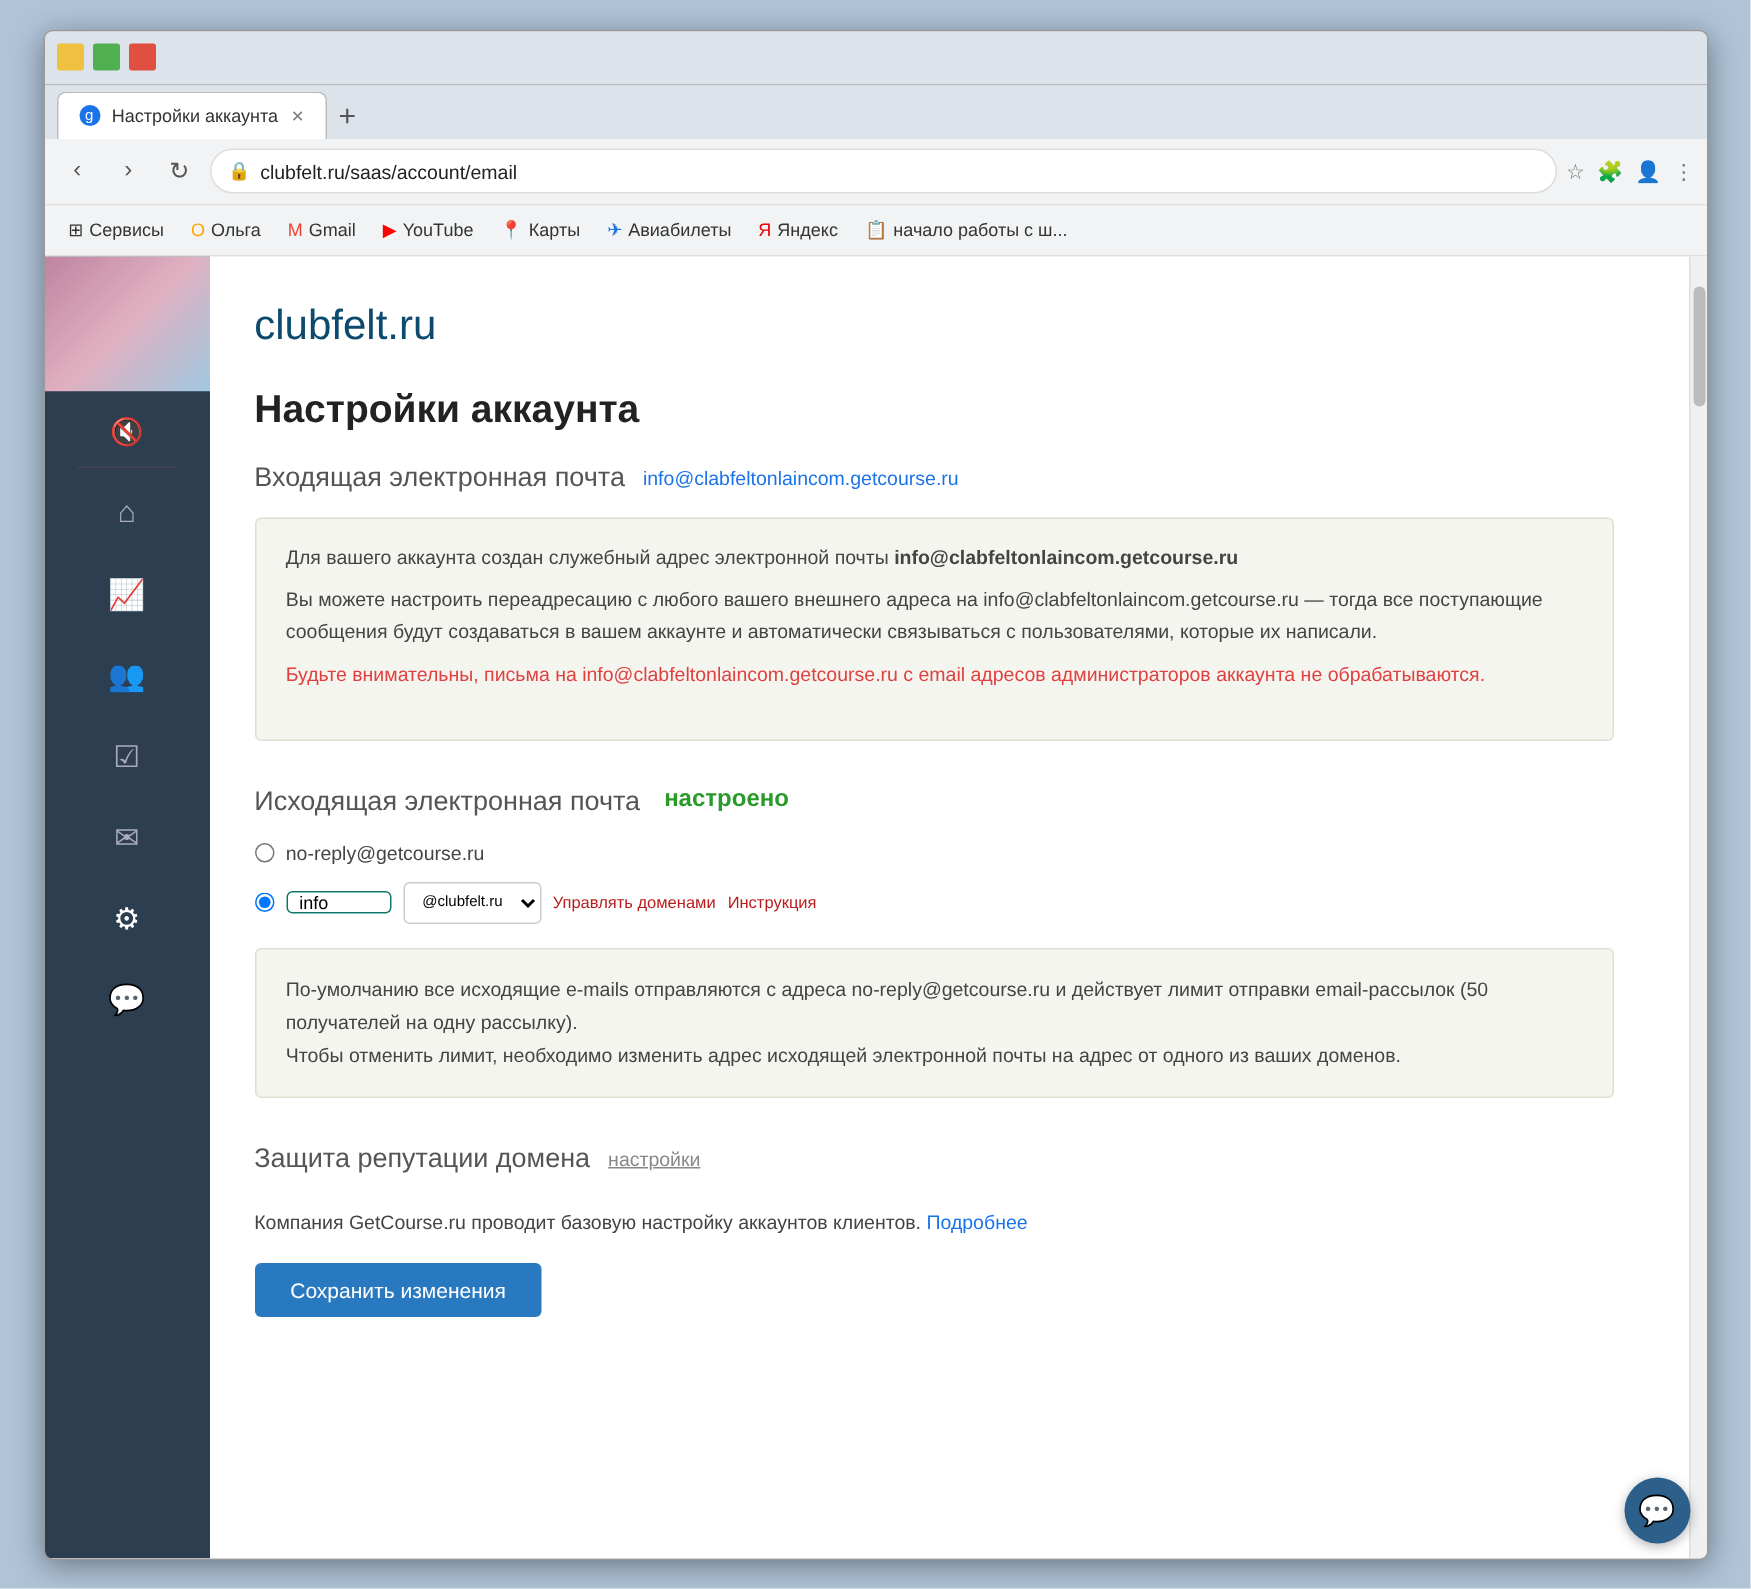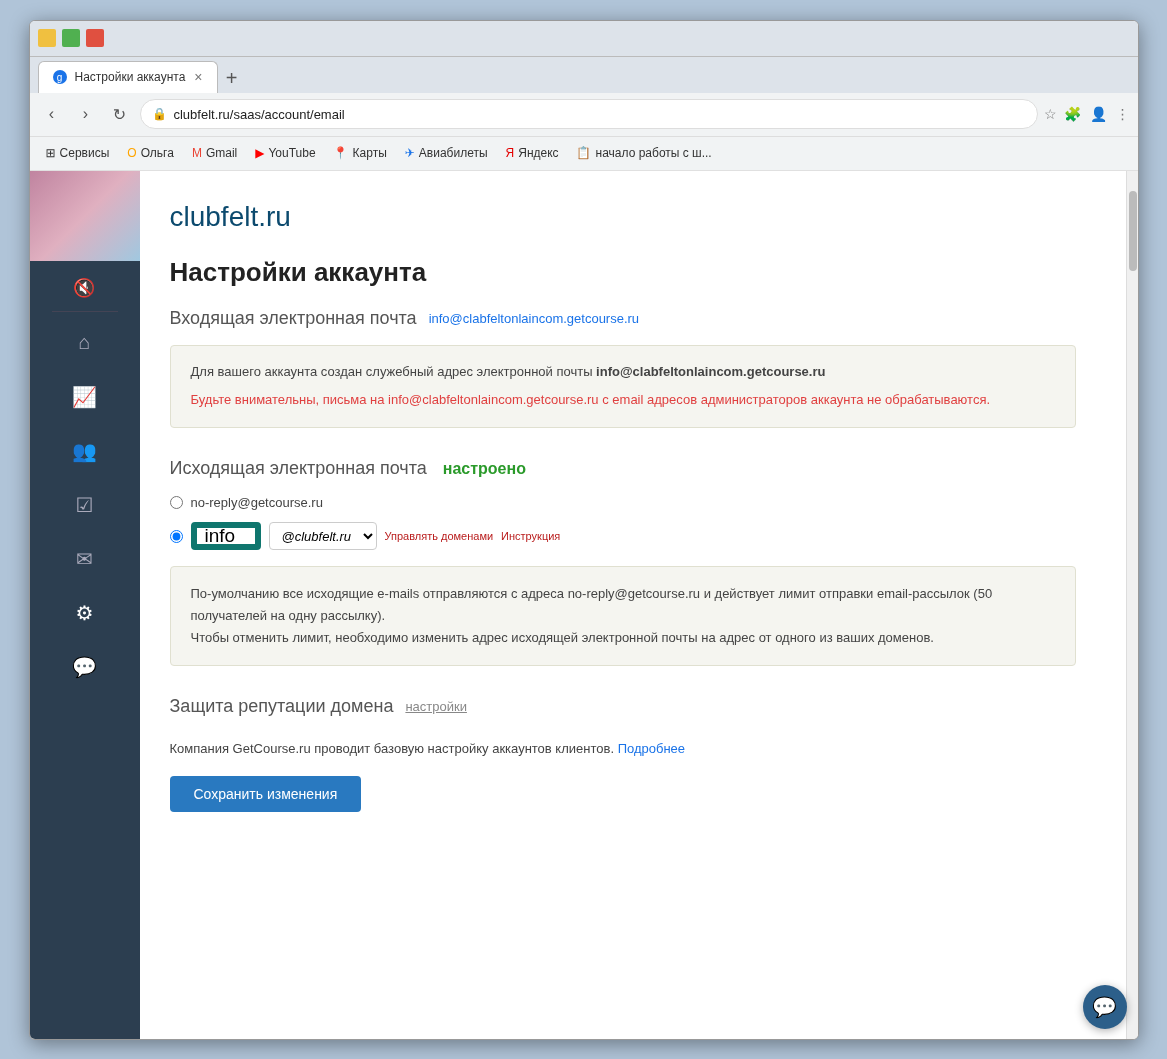--- a/index.html
+++ b/index.html
@@ -265,30 +265,30 @@
       background: #f5f5f0;
       border: 1px solid #e0e0d0;
       border-radius: 4px;
       padding: 16px 20px;
       margin-bottom: 30px;
       font-size: 13px;
       line-height: 1.6;
       color: #444;
     }
     .info-box p { margin-bottom: 8px; }
-    .info-box p:last-child { margin-bottom: 0; }
+    .info-box p:last-child { margin-bottom: 16px; }
     .info-box .bold { font-weight: bold; }
     .info-box .warning { color: #e04040; }
 
     .outgoing-section { margin-bottom: 20px; }
     .outgoing-header {
       font-size: 18px;
       color: #555;
       display: flex;
-      align-items: center;
+      align-items: flex-start;
       gap: 16px;
       margin-bottom: 16px;
     }
     .configured-badge {
       color: #2a9a2a;
       font-size: 16px;
       font-weight: bold;
     }
 
     .radio-option {
@@ -301,36 +301,35 @@
     }
     .radio-option input[type="radio"] { cursor: pointer; }
 
     .email-input-row {
       display: flex;
       align-items: center;
       gap: 8px;
       margin-bottom: 16px;
     }
     .email-prefix-input {
-      border: 6px solid #0f766e;
+      border: 1px solid #0f766e;
       border-radius: 4px;
       padding: 4px 8px;
-      font-size: 19px;
+      font-size: 12px;
       width: 70px;
-      height: 28px;
+      height: 15px;
     }
     .domain-select {
       border: 1px solid #ccc;
       border-radius: 4px;
       padding: 4px 8px;
-      font-size: 13px;
+      font-size: 10px;
       height: 28px;
       background: #fff;
       cursor: pointer;
-      font-style: italic;
     }
     .link-btn {
       color: #b91c1c;
       font-size: 11px;
       cursor: pointer;
       text-decoration: none;
     }
 
     .info-box2 {
       background: #f5f5f0;
@@ -486,20 +485,21 @@
       
       <div class="section-title">
         <span>Входящая электронная почта</span>
         <a href="#" style="font-size:13px; color:#1a73e8; text-decoration:none;">info@clabfeltonlaincom.getcourse.ru</a>
       </div>
 
       <div class="info-box">
         <p>
           <span>Для вашего аккаунта создан служебный адрес электронной почты </span><span class="bold">info@clabfeltonlaincom.getcourse.ru</span>
         </p>
+        <p>Вы можете настроить переадресацию с любого вашего внешнего адреса на info@clabfeltonlaincom.getcourse.ru — тогда все поступающие сообщения будут создаваться в вашем аккаунте и автоматически связываться с пользователями, которые их написали.</p>
         <p class="warning">Будьте внимательны, письма на info@clabfeltonlaincom.getcourse.ru с email адресов администраторов аккаунта не обрабатываются.</p>
       </div>
 
       
       <div class="outgoing-section">
         <div class="outgoing-header">
           <span>Исходящая электронная почта</span>
           <span class="configured-badge">настроено</span>
         </div>
 

